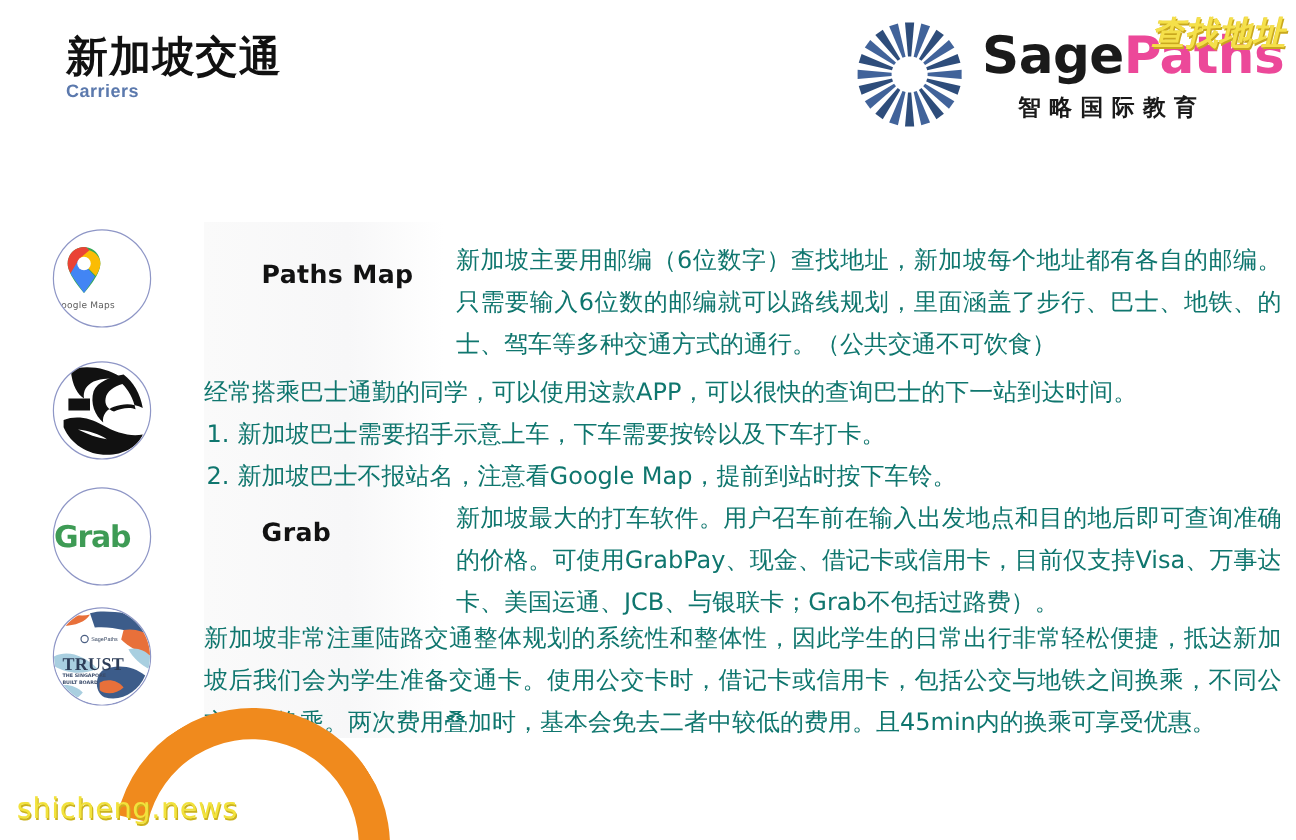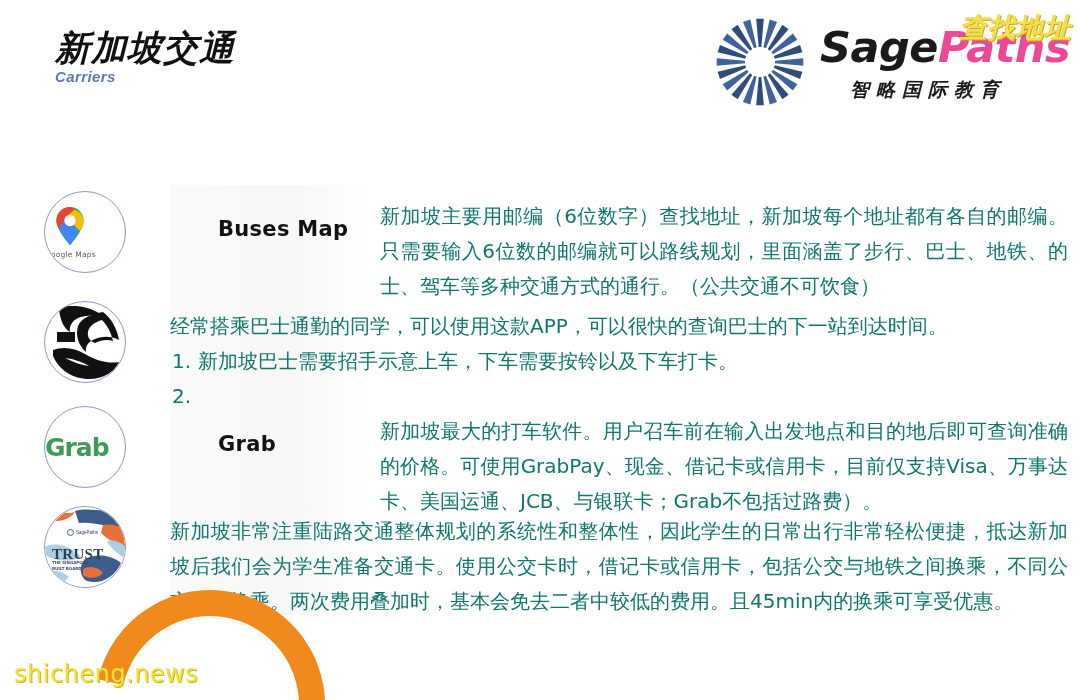--- a/index.html
+++ b/index.html
@@ -12,21 +12,20 @@
     position: relative;
     overflow: hidden;
   }
 
   
   .header {
     position: absolute;
     top: 0; left: 0;
     width: 1080px;
     height: 130px;
-    font-style: italic;
   }
   .title-block {
     position: absolute;
     left: 55px;
     top: 28px;
   }
   .page-title {
     font-size: 35px;
     font-weight: bold;
     color: #111111;
@@ -305,21 +304,21 @@
             <path d="M17 1 C8.7 1 2 7.7 2 16 C2 27 17 43 17 43 C17 43 32 27 32 16 C32 7.7 25.3 1 17 1 Z" fill="#34a853"></path>
             <path d="M17 1 C8.7 1 2 7.7 2 16 C2 19 3 22 4.7 25 L22 4 C20.5 2.1 18.9 1 17 1 Z" fill="#ea4335"></path>
             <path d="M4.7 25 C7 29.5 12 36 17 43 C17 43 23 35 27 28 L12.5 12 Z" fill="#4285f4"></path>
             <path d="M22 4 C27.8 6 32 10.5 32 16 C32 19.5 30.2 23.6 27.9 27.6 L12.4 11.9 Z" fill="#fbbc04"></path>
             <circle cx="17" cy="16" r="6.2" fill="#ffffff"></circle>
           </svg>
           <div class="gm-label">Google Maps</div>
         </div>
       </div>
     </div>
-    <div class="row-label">Buses Map</div>
+    <div class="row-label">Paths Map</div>
     <div class="row-body">
       <p>新加坡主要用邮编（6位数字）查找地址，新加坡每个地址都有各自的邮编。只需要输入6位数的邮编就可以路线规划，里面涵盖了步行、巴士、地铁、的士、驾车等多种交通方式的通行。（公共交通不可饮食）</p>
     </div>
   </div>
 
   <div class="row" style="height:105px">
     <div class="row-icon">
       <div class="badge nopad">
         <svg width="80" height="80" viewBox="0 0 80 80">
           <g fill="#111111">
@@ -333,20 +332,21 @@
     </div>
     <div class="row-body">
       <p>经常搭乘巴士通勤的同学，可以使用这款APP，可以很快的查询巴士的下一站到达时间。</p>
       <ul class="numlist">
         <li>
           <span class="num">1.</span>
           <span>新加坡巴士需要招手示意上车，下车需要按铃以及下车打卡。</span>
         </li>
         <li>
           <span class="num">2.</span>
+          <span>新加坡巴士不报站名，注意看Google Map，提前到站时按下车铃。</span>
         </li>
       </ul>
     </div>
   </div>
 
   <div class="row" style="height:100px">
     <div class="row-icon">
       <div class="badge">
         <span class="grab-word">Grab</span>
       </div>

